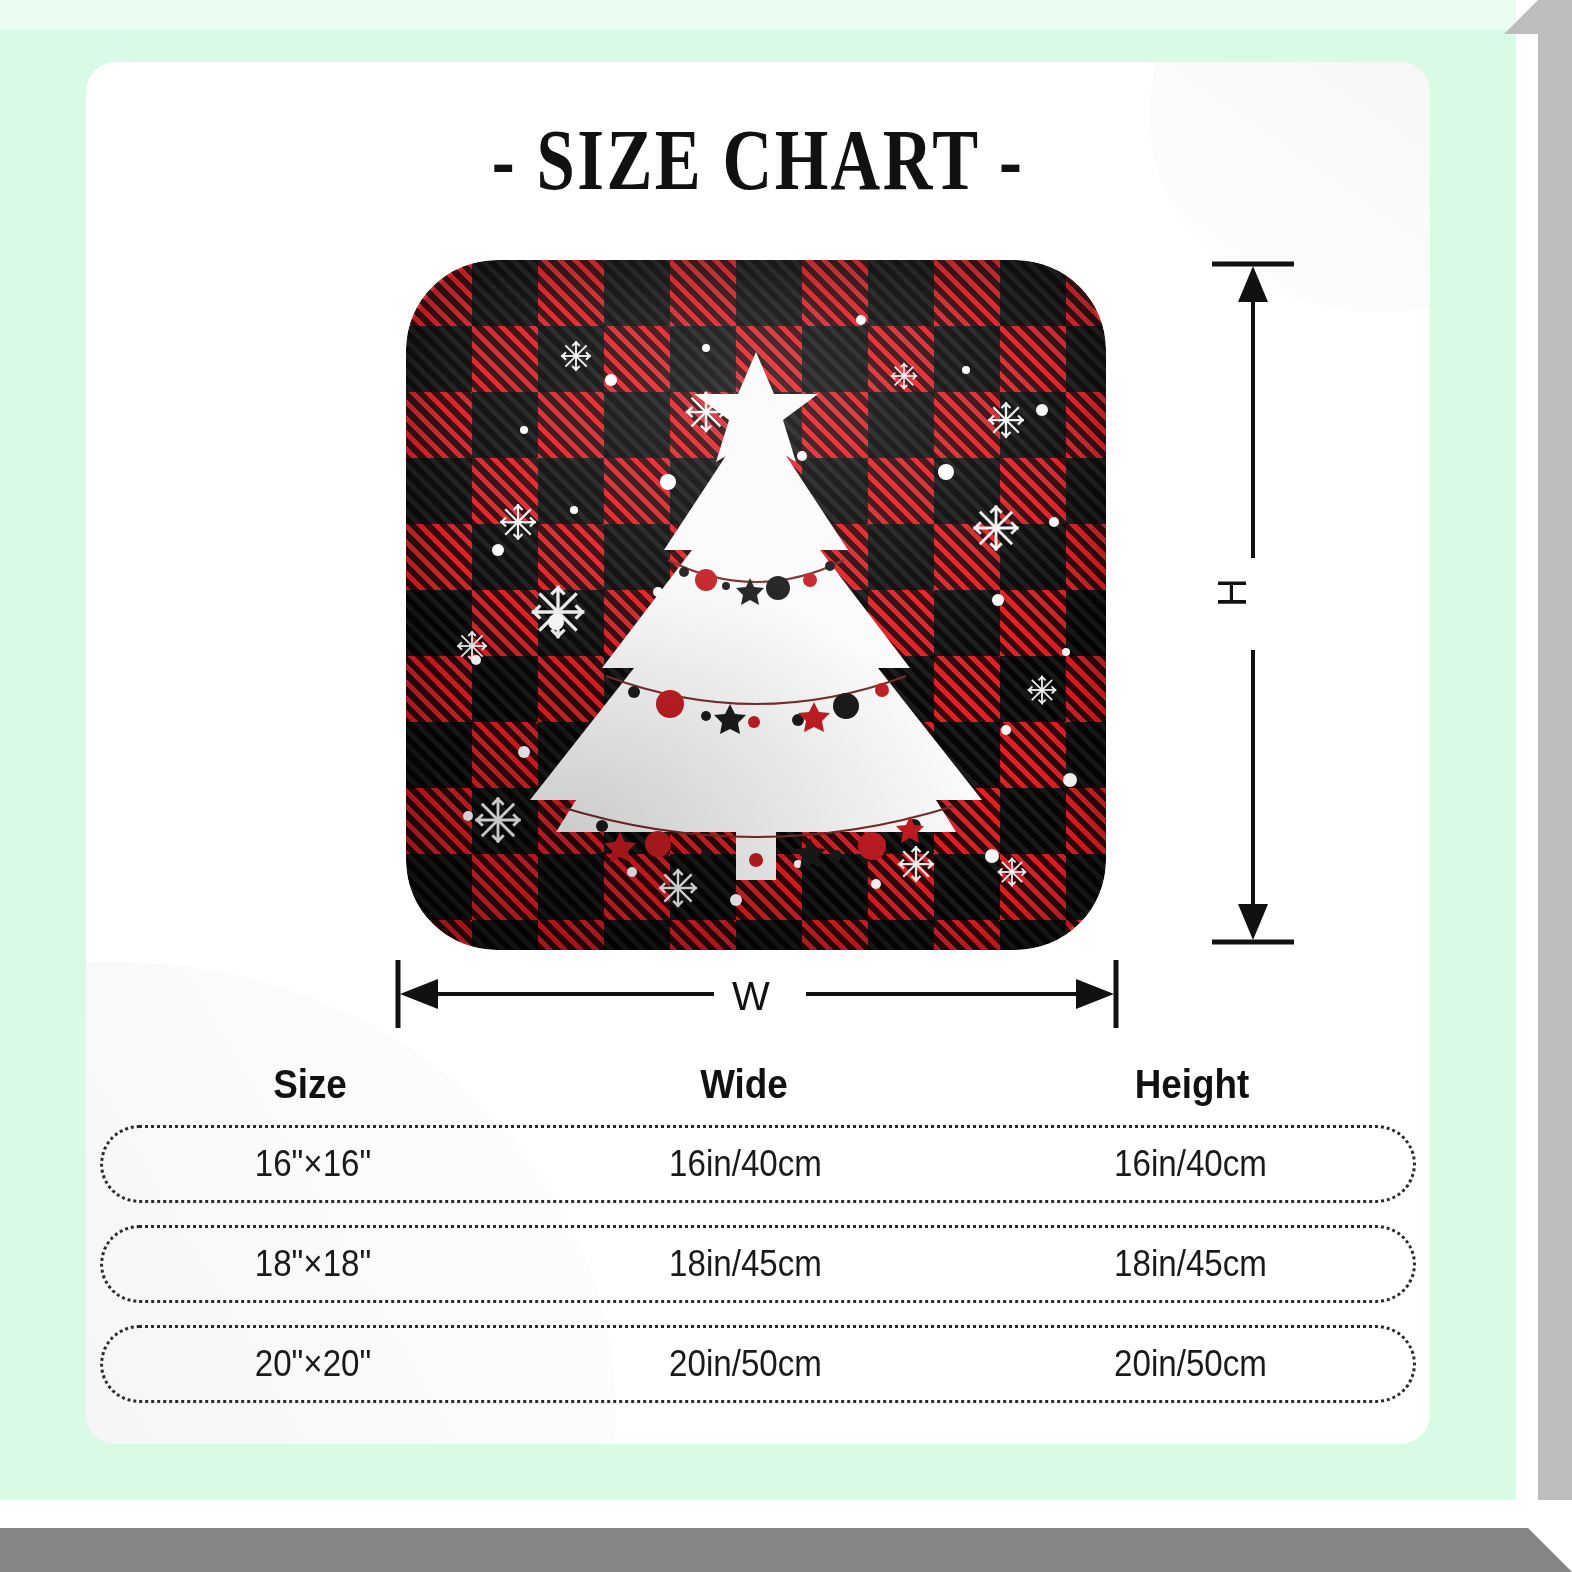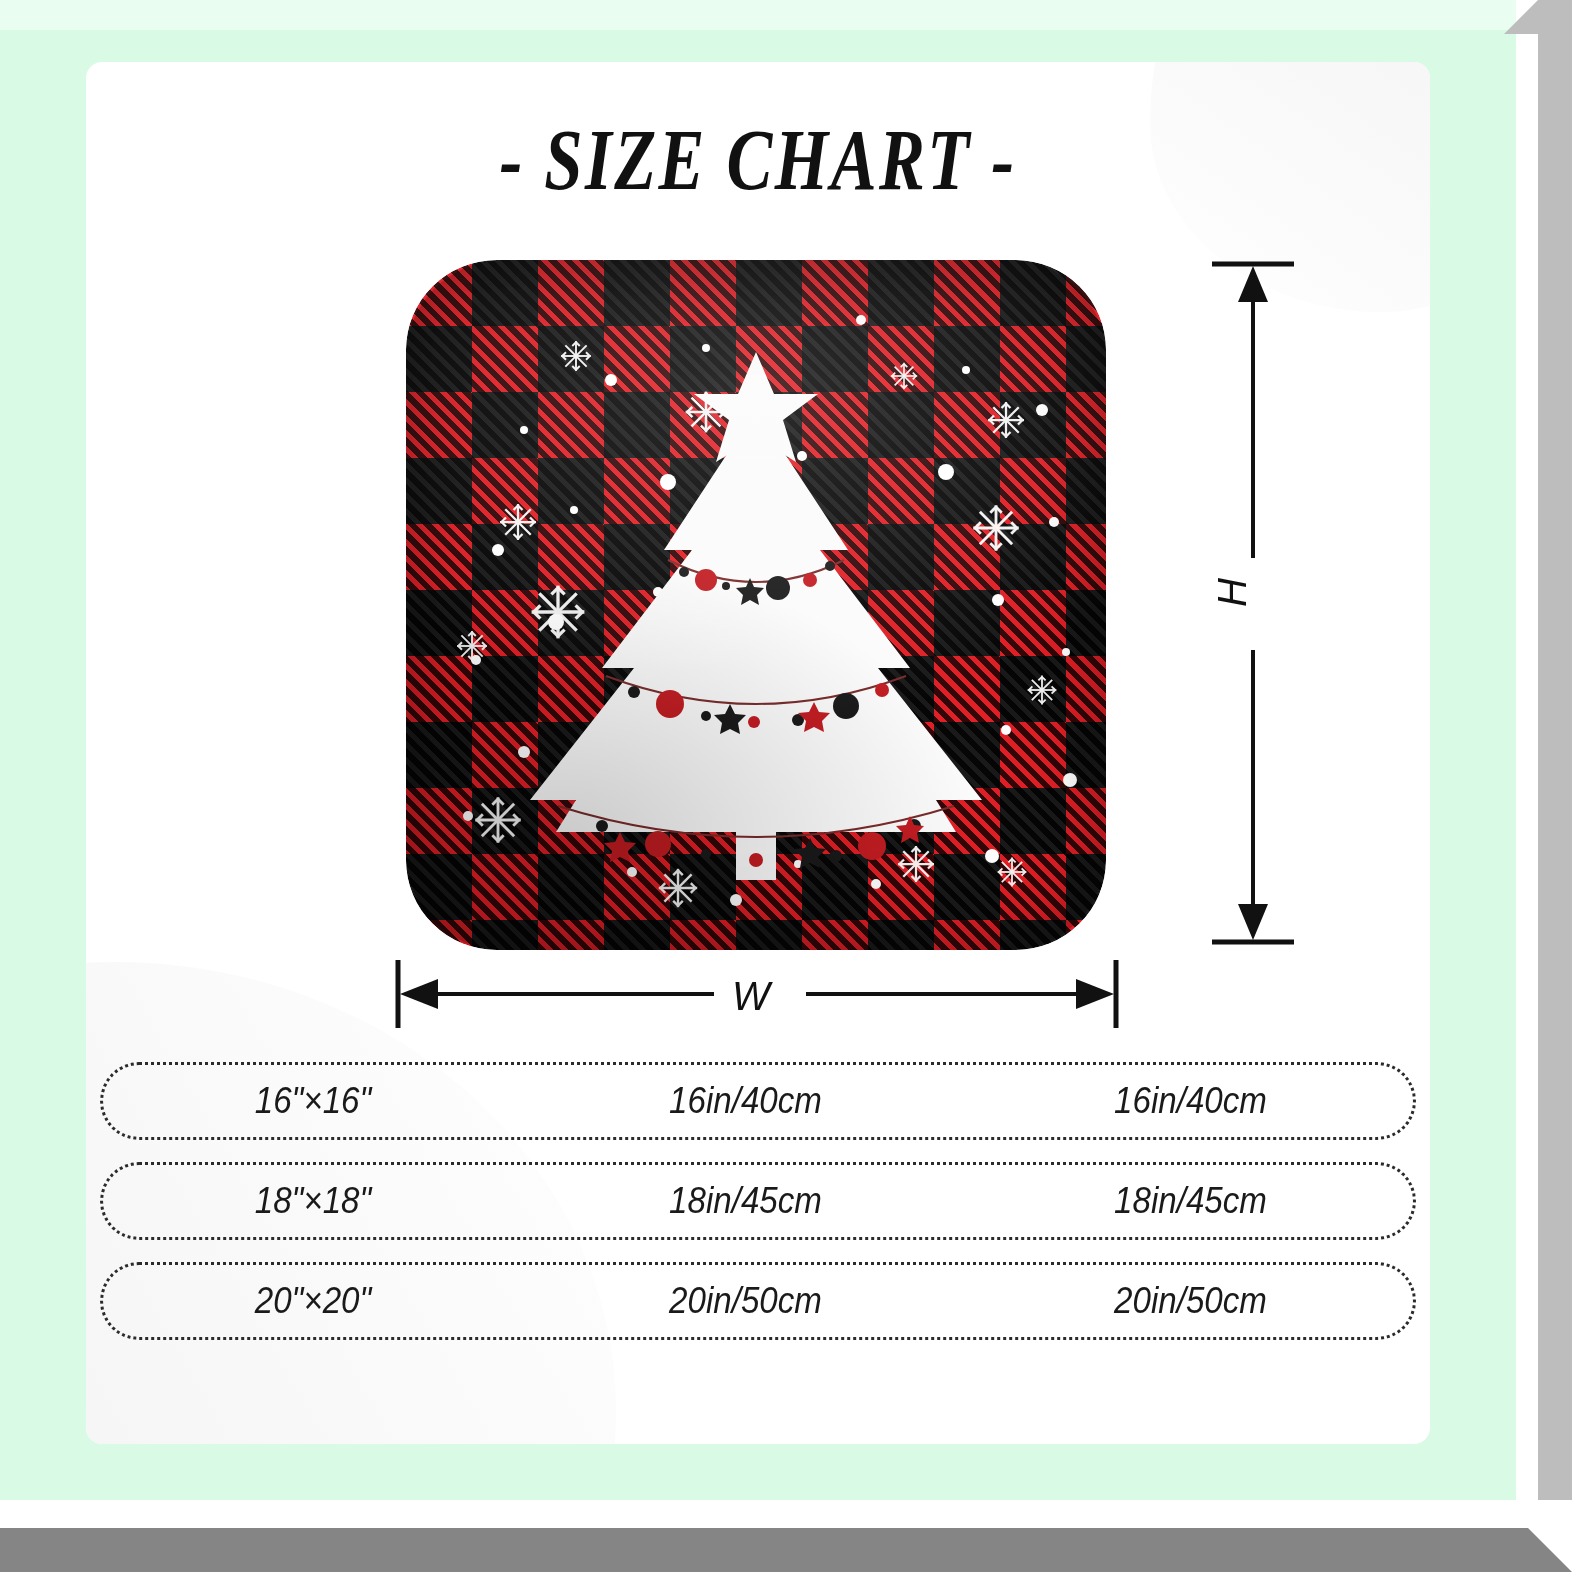--- a/index.html
+++ b/index.html
@@ -67,23 +67,22 @@
     width: 1516px; height: 30px;
     background: #eafdf1;
   }
 
   
   .card {
     position: absolute;
     left: 86px; top: 62px;
     width: 1344px; height: 1382px;
     background: #ffffff;
-    border-radius: 16px;
+    border-radius: 30px;
     overflow: hidden;
-    font-style: italic;
   }
   .swoosh-tr {
     position: absolute;
     right: -150px; top: -220px;
     width: 430px; height: 470px;
     border-radius: 50% 50% 46% 54% / 60% 56% 44% 40%;
     background: linear-gradient(215deg, #f1f1f1 0%, #f7f7f7 45%, #ffffff 100%);
   }
   .swoosh-bl {
     position: absolute;
@@ -376,20 +375,25 @@
         <line x1="724" y1="8" x2="724" y2="76" stroke="#111" stroke-width="5"></line>
         <line x1="14" y1="42" x2="322" y2="42" stroke="#111" stroke-width="4"></line>
         <line x1="414" y1="42" x2="716" y2="42" stroke="#111" stroke-width="4"></line>
         <polygon points="8,42 46,27 46,57" fill="#111"></polygon>
         <polygon points="722,42 684,27 684,57" fill="#111"></polygon>
       </svg>
       <div class="dim-label dim-label-w">W</div>
     </div>
 
     <div class="table">
+      <div class="thead">
+        <div class="th c1">Size</div>
+        <div class="th">Wide</div>
+        <div class="th">Height</div>
+      </div>
 
       <div class="trow">
         <div class="td c1">16"×16"</div>
         <div class="td">16in/40cm</div>
         <div class="td">16in/40cm</div>
       </div>
 
       <div class="trow">
         <div class="td c1">18"×18"</div>
         <div class="td">18in/45cm</div>

